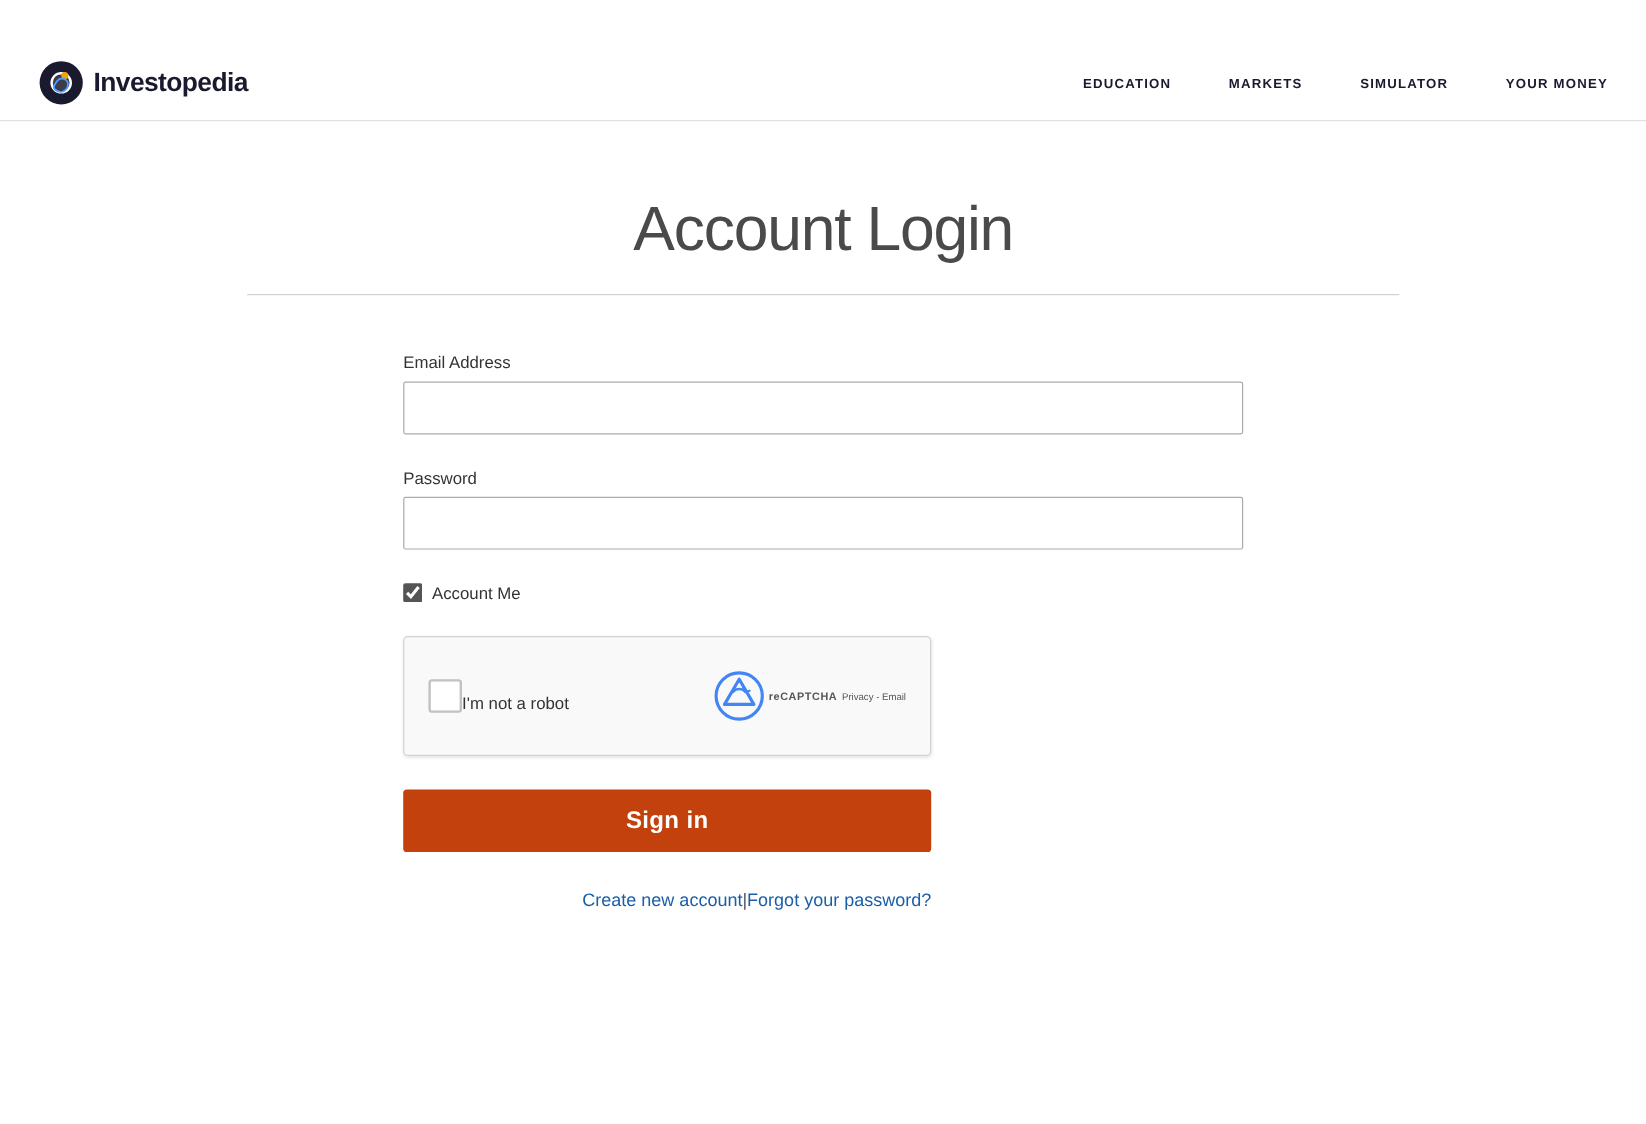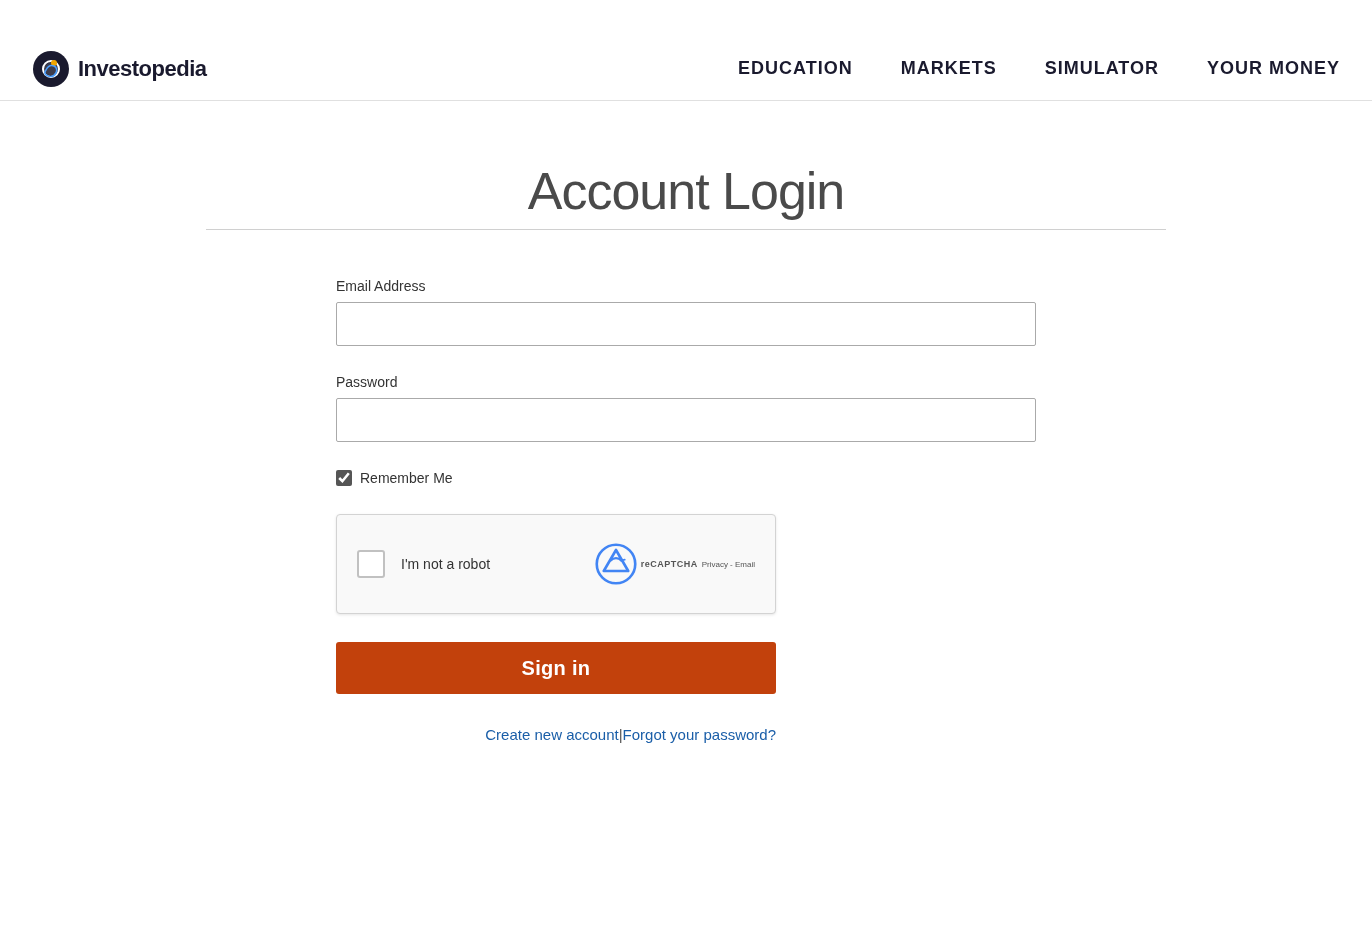--- a/index.html
+++ b/index.html
@@ -48,39 +48,39 @@
 
     .nav-links {
       display: flex;
       gap: 48px;
       list-style: none;
     }
 
     .nav-links a {
       text-decoration: none;
       color: #1a1a2e;
-      font-size: 18px;
+      font-size: 11px;
       font-weight: 700;
       letter-spacing: 1px;
       text-transform: uppercase;
     }
 
     
     .main-content {
       max-width: 1000px;
       margin: 0 auto;
       padding: 60px 20px 40px;
     }
 
     .page-title {
       text-align: center;
       font-size: 52px;
       font-weight: 300;
       color: #4a4a4a;
-      margin-bottom: 8px;
+      margin-bottom: 24px;
       letter-spacing: -1px;
     }
 
     .title-divider {
       border: none;
       border-top: 1px solid #d0d0d0;
       margin-bottom: 48px;
     }
 
     
@@ -143,22 +143,22 @@
       border: 1px solid #d3d3d3;
       border-radius: 4px;
       background: #f9f9f9;
       padding: 16px 20px;
       margin-bottom: 28px;
       box-shadow: 0 1px 3px rgba(0,0,0,0.1);
     }
 
     .recaptcha-left {
       display: flex;
-      align-items: center;
-      gap: 16px;
+      align-items: flex-end;
+      gap: 0;
     }
 
     .recaptcha-checkbox-box {
       width: 28px;
       height: 28px;
       border: 2px solid #c1c1c1;
       border-radius: 3px;
       background: #fff;
       flex-shrink: 0;
     }
@@ -264,21 +264,21 @@
       <input type="email" class="form-input" placeholder="" style="">
     </div>
 
     <div class="form-group">
       <label class="form-label">Password</label>
       <input type="password" class="form-input" placeholder="" style="">
     </div>
 
     <div class="remember-me">
       <input type="checkbox" class="remember-checkbox" checked="" style="">
-      <span class="remember-label">Remember Me</span>
+      <span class="remember-label">Account Me</span>
     </div>
 
     <div class="recaptcha-widget">
       <div class="recaptcha-left">
         <div class="recaptcha-checkbox-box"></div>
         <span class="recaptcha-text">I'm not a robot</span>
       </div>
       <div class="recaptcha-right">
 
         <svg class="recaptcha-logo" viewBox="0 0 48 48" xmlns="http://www.w3.org/2000/svg">

